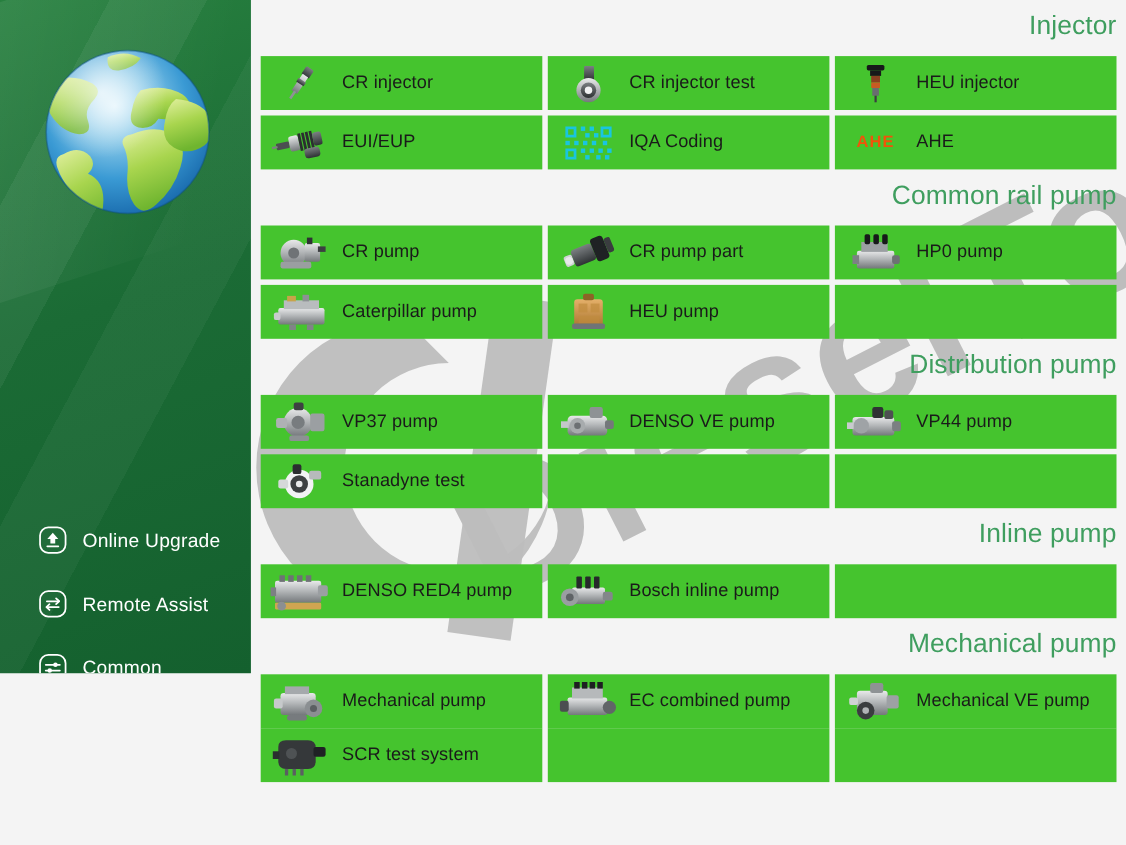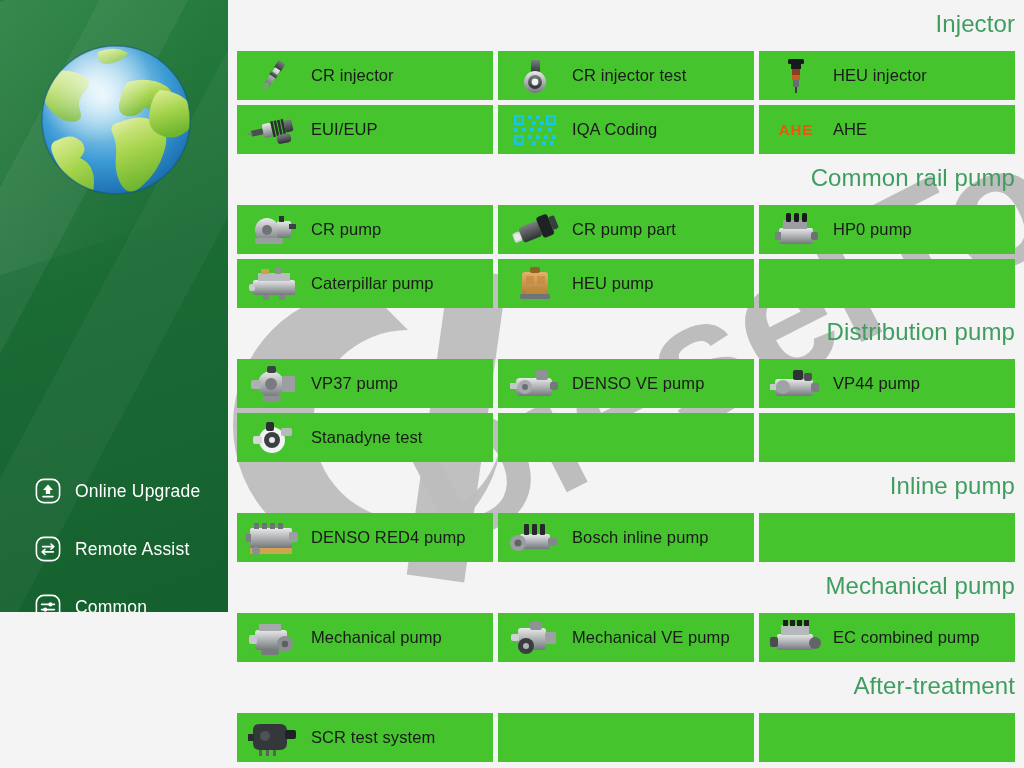--- a/index.html
+++ b/index.html
@@ -785,48 +785,20 @@
         <rect x="4" y="17" width="8" height="9" rx="2" fill="#c6c9cb"></rect>
         <rect x="16" y="32" width="18" height="5" rx="2" fill="#777b7e"></rect>
                 </svg>
               </span>
               <span class="t-label">Mechanical pump</span>
             </div>
             <div class="tile">
               <span class="t-ico">
                 <svg width="58" height="40" viewBox="0 0 58 40" xmlns="http://www.w3.org/2000/svg">
                   <defs>
-    <linearGradient id="m_mechanical-ve-pump-icon" x1="0" y1="0" x2="0" y2="1">
-      <stop offset="0%" stop-color="#e8e9ea"></stop>
-                      <stop offset="45%" stop-color="#b5b8ba"></stop>
-      <stop offset="100%" stop-color="#74787b"></stop>
-    </linearGradient>
-    <linearGradient id="d_mechanical-ve-pump-icon" x1="0" y1="0" x2="0" y2="1">
-      <stop offset="0%" stop-color="#7b7f82"></stop>
-                      <stop offset="100%" stop-color="#2e3234"></stop>
-    </linearGradient>
-    <linearGradient id="t_mechanical-ve-pump-icon" x1="0" y1="0" x2="0" y2="1">
-      <stop offset="0%" stop-color="#e5b06a"></stop>
-                      <stop offset="100%" stop-color="#a9742f"></stop>
-    </linearGradient>
-  </defs>
-                  <rect x="12" y="10" width="28" height="22" rx="3" fill="url(#m_mechanical-ve-pump-icon)"></rect>
-        <circle cx="20" cy="28" r="8" fill="#3a3d3f"></circle>
-        <circle cx="20" cy="28" r="3" fill="#b0b4b6"></circle>
-        <rect x="24" y="3" width="12" height="9" rx="2" fill="#8e9295"></rect>
-        <rect x="39" y="14" width="11" height="12" rx="2" fill="#9da1a4"></rect>
-        <rect x="5" y="16" width="8" height="7" rx="2" fill="#cfd2d4"></rect>
-                </svg>
-              </span>
-              <span class="t-label">Mechanical VE pump</span>
-            </div>
-            <div class="tile">
-              <span class="t-ico">
-                <svg width="58" height="40" viewBox="0 0 58 40" xmlns="http://www.w3.org/2000/svg">
-                  <defs>
     <linearGradient id="m_ec-combined-pump-icon" x1="0" y1="0" x2="0" y2="1">
       <stop offset="0%" stop-color="#e8e9ea"></stop>
                       <stop offset="45%" stop-color="#b5b8ba"></stop>
       <stop offset="100%" stop-color="#74787b"></stop>
     </linearGradient>
     <linearGradient id="d_ec-combined-pump-icon" x1="0" y1="0" x2="0" y2="1">
       <stop offset="0%" stop-color="#7b7f82"></stop>
                       <stop offset="100%" stop-color="#2e3234"></stop>
     </linearGradient>
     <linearGradient id="t_ec-combined-pump-icon" x1="0" y1="0" x2="0" y2="1">
@@ -841,24 +813,51 @@
                     <rect x="23" y="2" width="5" height="6"></rect>
                     <rect x="30" y="2" width="5" height="6"></rect>
                     <rect x="37" y="2" width="5" height="6"></rect>
                   </g>
         <circle cx="48" cy="25" r="6" fill="#616568"></circle>
         <rect x="3" y="19" width="8" height="10" rx="2" fill="#4b4e50"></rect>
                 </svg>
               </span>
               <span class="t-label">EC combined pump</span>
             </div>
+            <div class="tile">
+              <span class="t-ico">
+                <svg width="58" height="40" viewBox="0 0 58 40" xmlns="http://www.w3.org/2000/svg">
+                  <defs>
+    <linearGradient id="m_mechanical-ve-pump-icon" x1="0" y1="0" x2="0" y2="1">
+      <stop offset="0%" stop-color="#e8e9ea"></stop>
+                      <stop offset="45%" stop-color="#b5b8ba"></stop>
+      <stop offset="100%" stop-color="#74787b"></stop>
+    </linearGradient>
+    <linearGradient id="d_mechanical-ve-pump-icon" x1="0" y1="0" x2="0" y2="1">
+      <stop offset="0%" stop-color="#7b7f82"></stop>
+                      <stop offset="100%" stop-color="#2e3234"></stop>
+    </linearGradient>
+    <linearGradient id="t_mechanical-ve-pump-icon" x1="0" y1="0" x2="0" y2="1">
+      <stop offset="0%" stop-color="#e5b06a"></stop>
+                      <stop offset="100%" stop-color="#a9742f"></stop>
+    </linearGradient>
+  </defs>
+                  <rect x="12" y="10" width="28" height="22" rx="3" fill="url(#m_mechanical-ve-pump-icon)"></rect>
+        <circle cx="20" cy="28" r="8" fill="#3a3d3f"></circle>
+        <circle cx="20" cy="28" r="3" fill="#b0b4b6"></circle>
+        <rect x="24" y="3" width="12" height="9" rx="2" fill="#8e9295"></rect>
+        <rect x="39" y="14" width="11" height="12" rx="2" fill="#9da1a4"></rect>
+        <rect x="5" y="16" width="8" height="7" rx="2" fill="#cfd2d4"></rect>
+                </svg>
+              </span>
+              <span class="t-label">Mechanical VE pump</span>
+            </div>
           </div>
         </div>
         <div class="section">
-          <div class="section-title">After-treatment</div>
           <div class="grid">
             <div class="tile">
               <span class="t-ico">
                 <svg width="58" height="40" viewBox="0 0 58 40" xmlns="http://www.w3.org/2000/svg">
                   <defs>
     <linearGradient id="m_scr-test-system-icon" x1="0" y1="0" x2="0" y2="1">
       <stop offset="0%" stop-color="#e8e9ea"></stop>
                       <stop offset="45%" stop-color="#b5b8ba"></stop>
       <stop offset="100%" stop-color="#74787b"></stop>
     </linearGradient>

